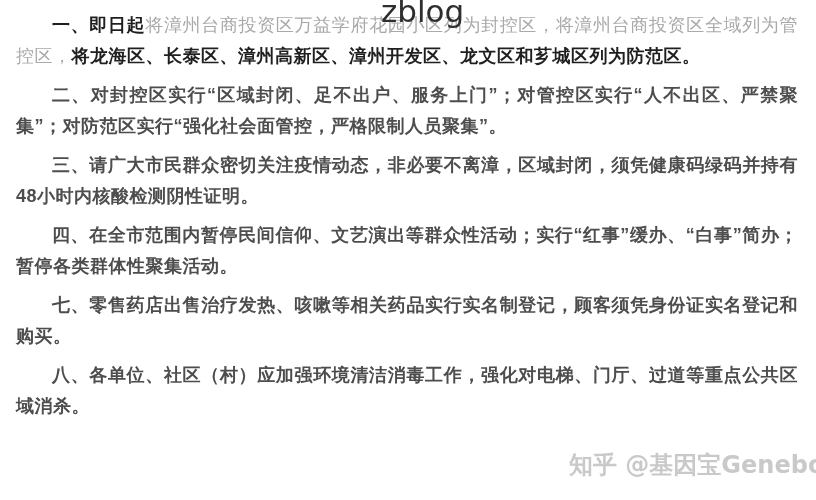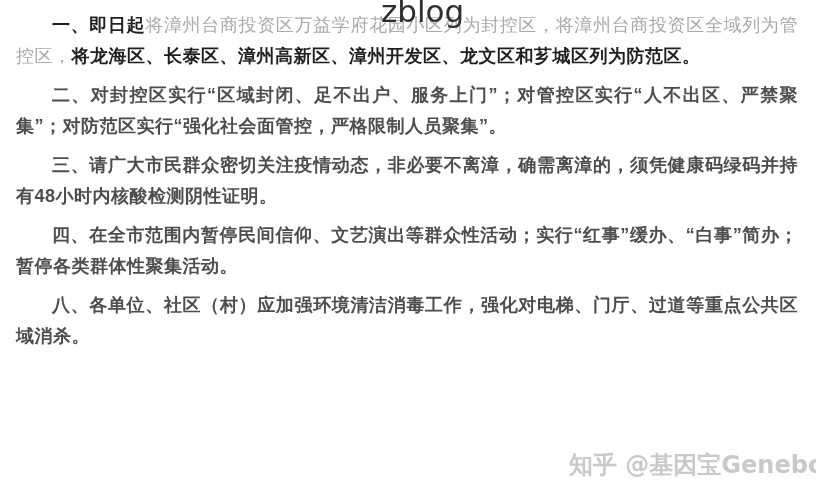--- a/index.html
+++ b/index.html
@@ -54,20 +54,21 @@
     pointer-events: none;
     white-space: nowrap;
   }
 </style>
 </head>
 <body>
 
 <div class="doc">
     <p><span class="seg-bold-dark">一、即日起</span><span class="seg-light">将漳州台商投资区万益学府花园小区列为封控区，将漳州台商投资区全域列为管控区，</span><span class="seg-bold-dark">将龙海区、长泰区、漳州高新区、漳州开发区、龙文区和芗城区列为防范区。</span></p>
     <p><span class="seg-normal">二、对封控区实行“区域封闭、足不出户、服务上门”；对管控区实行“人不出区、严禁聚集”；对防范区实行“强化社会面管控，严格限制人员聚集”。</span></p>
-    <p><span class="seg-normal">三、请广大市民群众密切关注疫情动态，非必要不离漳，确需离漳的，须凭健康码绿码并持有48小时内核酸检测阴性证明。</span></p>
+    <p><span class="seg-normal">三、请广大市民群众密切关注疫情动态，非必要不离漳，区域封闭，须凭健康码绿码并持有48小时内核酸检测阴性证明。</span></p>
     <p><span class="seg-normal">四、在全市范围内暂停民间信仰、文艺演出等群众性活动；实行“红事”缓办、“白事”简办；暂停各类群体性聚集活动。</span></p>
+    <p><span class="seg-normal">七、零售药店出售治疗发热、咳嗽等相关药品实行实名制登记，顾客须凭身份证实名登记和购买。</span></p>
     <p><span class="seg-normal">八、各单位、社区（村）应加强环境清洁消毒工作，强化对电梯、门厅、过道等重点公共区域消杀。</span></p>
   </div>
 
 <div class="wm-top">zblog</div>
 
 <div class="wm-bottom">知乎 @基因宝Genebox</div>
 
 </body></html>

